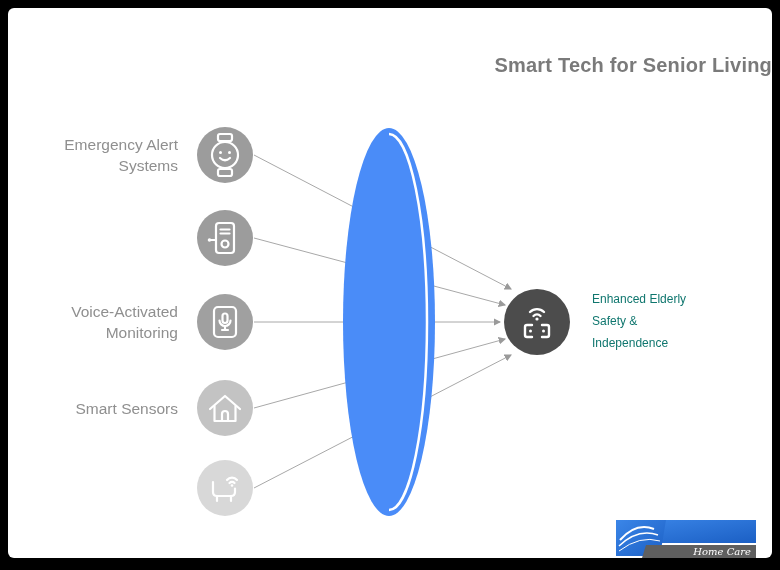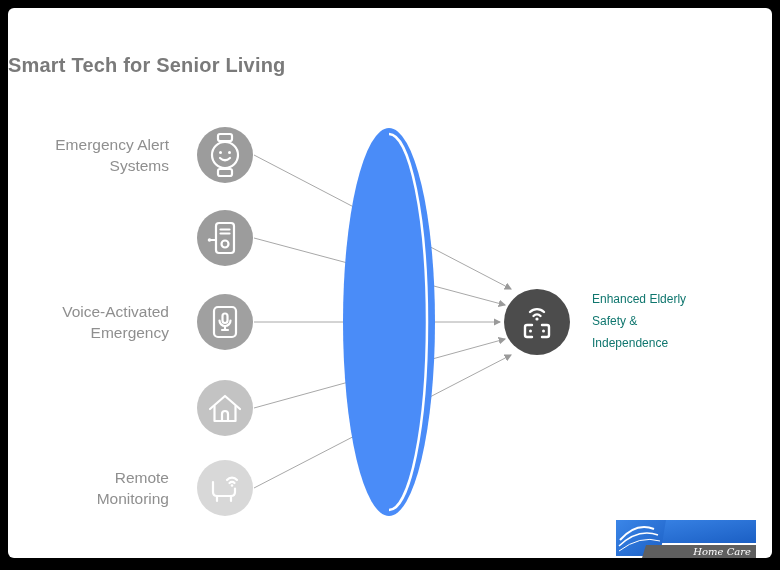--- a/index.html
+++ b/index.html
@@ -1,23 +1,23 @@
 <!DOCTYPE html>
 <html><head>
 <meta charset="utf-8">
 <style>
   html,body{margin:0;padding:0;background:#000;}
   .canvas{position:relative;width:780px;height:570px;background:#000;overflow:hidden;
           font-family:"Liberation Sans",sans-serif;}
   .page{position:absolute;left:8px;top:8px;width:764px;height:550px;background:#fff;border-radius:6px;}
-  .title{position:absolute;top:46px;left:0;width:100%;text-align:left;
+  .title{position:absolute;top:46px;left:0;width:100%;text-align:right;
          font-size:20px;font-weight:bold;color:#7a7a7a;letter-spacing:.2px;}
   .diagram-svg{position:absolute;left:0;top:0;width:764px;height:550px;}
   .item{position:absolute;left:15px;width:230px;height:56px;display:flex;align-items:center;
-        justify-content:flex-end;gap:28px;}
+        justify-content:flex-end;gap:19px;}
   .item-label{white-space:pre-line;text-align:right;font-size:15.5px;line-height:21px;color:#8f8f8f;}
   .item-circle{width:56px;height:56px;flex:0 0 56px;border-radius:50%;background:#9c9c9c;
                display:flex;align-items:center;justify-content:center;}
   .item-circle svg{display:block;}
   .result-circle{position:absolute;left:496px;top:281px;width:66px;height:66px;border-radius:50%;
                  background:#4c4c4c;display:flex;align-items:center;justify-content:center;}
   .result-label{position:absolute;left:584px;top:280px;white-space:pre-line;
                 font-size:12px;line-height:22px;color:#0f766e;}
   .logo{position:absolute;right:0;bottom:0;width:156px;height:40px;}
 </style>
@@ -71,45 +71,44 @@
           <path d="M23.5 23.5 H32.5"></path>
           <circle cx="28" cy="34" r="3.5"></circle>
           <path d="M13 30 H19"></path>
           <circle cx="12.5" cy="30" r="1.8" fill="#fff" stroke="none"></circle>
         </svg>
       </div>
     </div>
 
     <div class="item" style="top:286px">
       <div class="item-label">Voice-Activated
-Emergency</div>
+Monitoring</div>
       <div class="item-circle" style="background: rgb(160, 160, 160);">
         <svg width="56" height="56" viewBox="0 0 56 56" fill="none" stroke="#fff" stroke-width="2.2" stroke-linecap="round" stroke-linejoin="round">
           <rect x="17" y="13" width="22" height="30" rx="4"></rect>
           <rect x="25.5" y="19.5" width="5" height="9.5" rx="2.5"></rect>
           <path d="M22.5 26.5 a5.5 5.5 0 0 0 11 0"></path>
           <path d="M28 32.5 V36"></path>
           <path d="M25 36 H31"></path>
         </svg>
       </div>
     </div>
 
     <div class="item" style="top:372px">
+      <div class="item-label">Smart Sensors</div>
       <div class="item-circle" style="background: rgb(195, 195, 195);">
         <svg width="56" height="56" viewBox="0 0 56 56" fill="none" stroke="#fff" stroke-width="2.2" stroke-linecap="round" stroke-linejoin="round">
           <path d="M13 29 L28 16 L43 29"></path>
           <path d="M17.5 26 V41 H38.5 V26"></path>
           <path d="M25 41 V34 a3 3 0 0 1 6 0 V41"></path>
         </svg>
       </div>
     </div>
 
     <div class="item" style="top:452px">
-      <div class="item-label">Remote
-Monitoring</div>
       <div class="item-circle" style="background: rgb(216, 216, 216);">
         <svg width="56" height="56" viewBox="0 0 56 56" fill="none" stroke="#fff" stroke-width="2.2" stroke-linecap="round" stroke-linejoin="round">
           <path d="M30 20 a6.5 6.5 0 0 1 10 0"></path>
           <path d="M32.5 23 a3.5 3.5 0 0 1 5 0"></path>
           <circle cx="35" cy="25.5" r="1.3" fill="#fff" stroke="none"></circle>
           <path d="M16 22 V32"></path>
           <path d="M16 32 q0 4 4 4 h14 q4 0 4 -4 v-3.5"></path>
           <path d="M20 36 V41"></path>
           <path d="M34 36 V41"></path>
         </svg>

